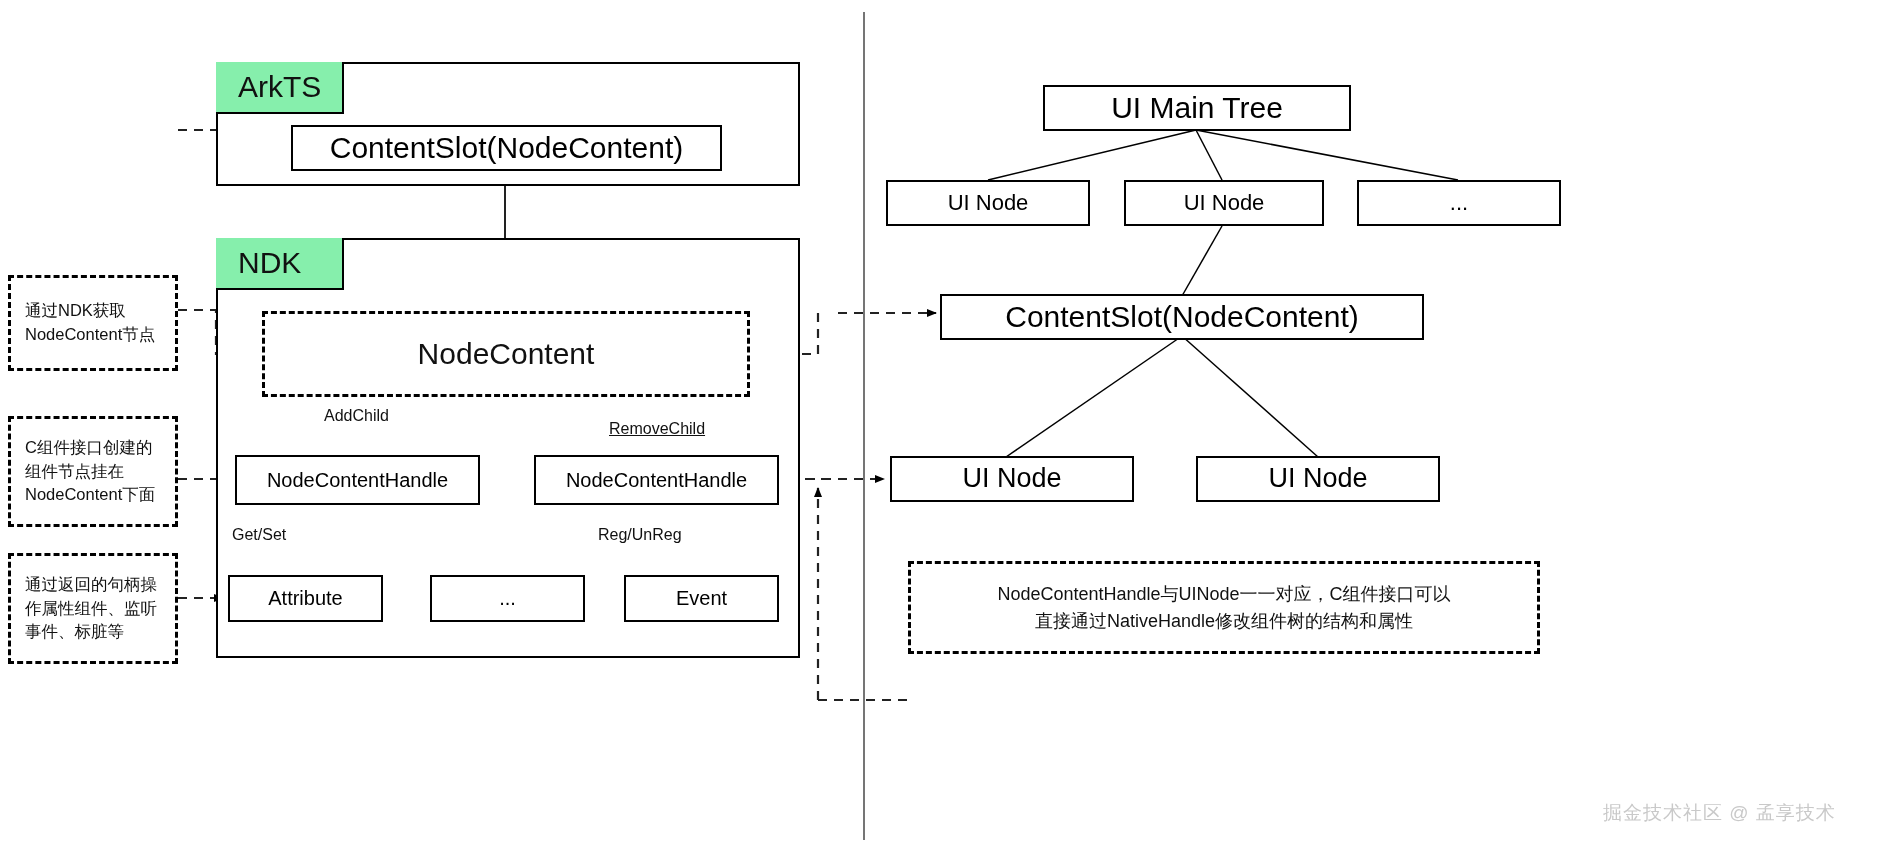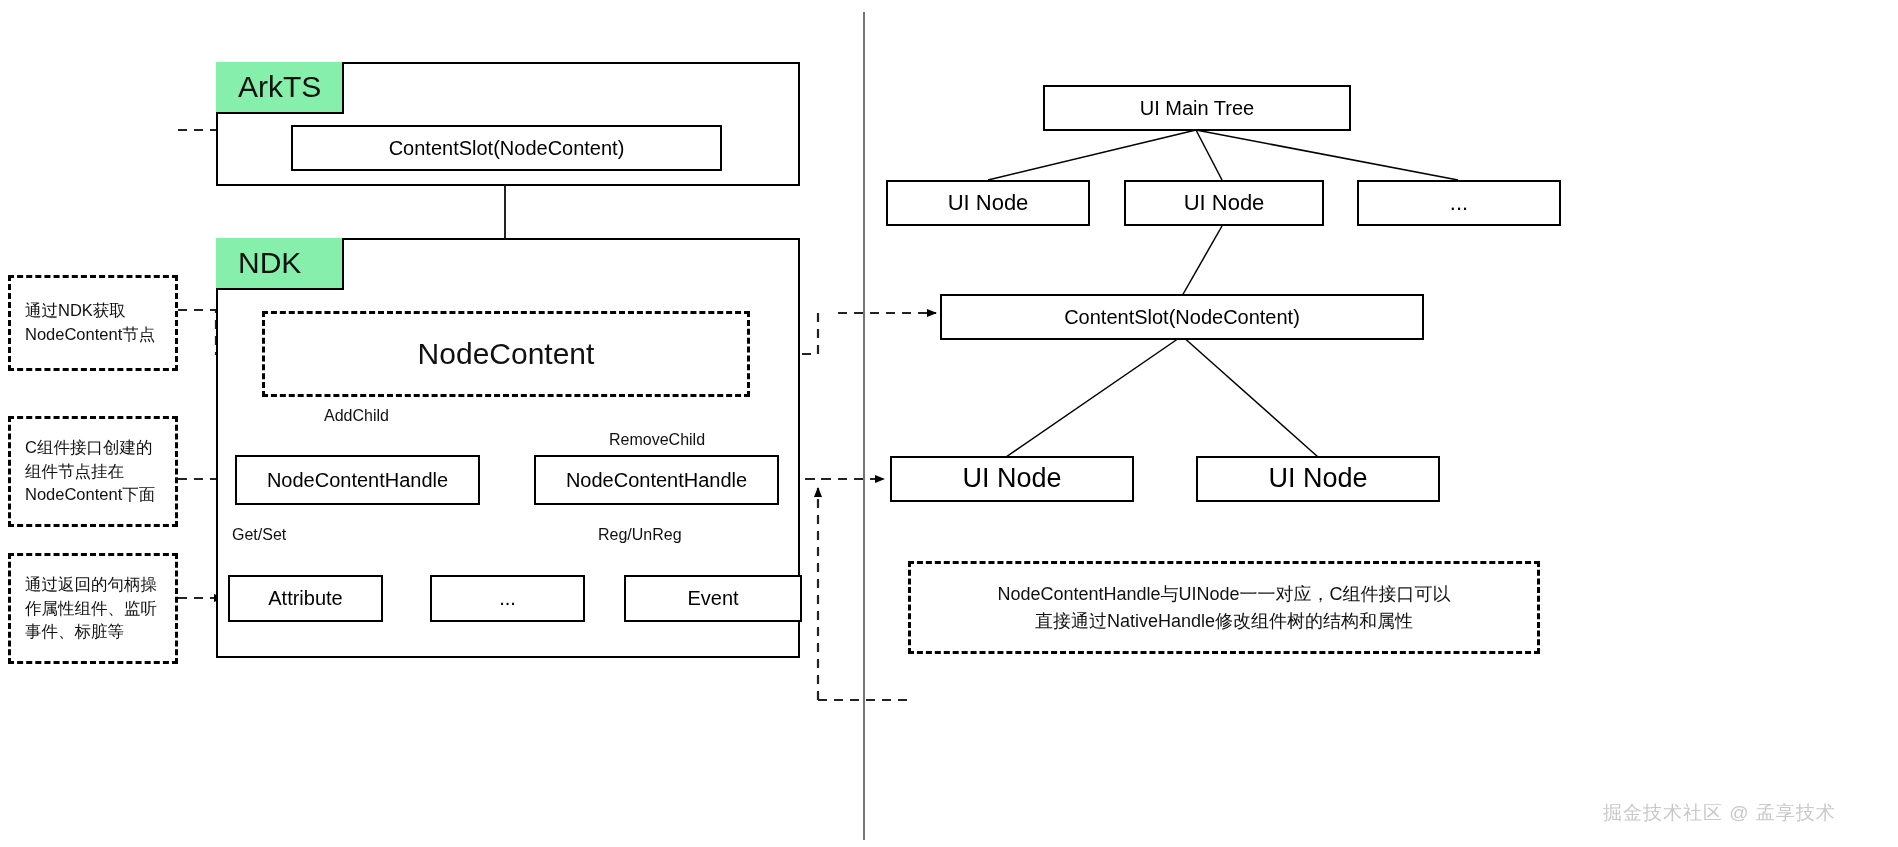--- a/index.html
+++ b/index.html
@@ -49,21 +49,21 @@
     display:flex;align-items:center;justify-content:center;
     font-size:30px;color:#111;
   }
   .edgelabel{
     position:absolute;font-size:16px;color:#111;white-space:nowrap;
   }
   .watermark{
     position:absolute;font-size:19px;color:#c9c9c9;white-space:nowrap;
     letter-spacing:1px;
   }
-  .t30{font-size:20px;}
+  .t30{font-size:30px;}
   .t27{font-size:27px;}
   .t22{font-size:22px;}
   .t20{font-size:20px;}
   .note2{font-size:18px;line-height:1.5;white-space:pre-line;color:#111;text-align:center;width:100%;padding:0 18px;box-sizing:border-box;}
 </style>
 </head>
 <body>
 
 <div id="stage">
 
@@ -157,21 +157,21 @@
     <span>NDK</span>
   </div>
 
   <div class="nodecontent" style="left:262px;top:311px;width:488px;height:86px;">
     <span>NodeContent</span>
   </div>
 
   <div class="edgelabel" style="left:324px;top:407px;">
     <span>AddChild</span>
   </div>
-  <div class="edgelabel" style="left:609px;top:431px;">
+  <div class="edgelabel" style="left:609px;top:420px;text-decoration:underline;">
     <span>RemoveChild</span>
   </div>
   <div class="edgelabel" style="left:232px;top:526px;">
     <span>Get/Set</span>
   </div>
   <div class="edgelabel" style="left:598px;top:526px;">
     <span>Reg/UnReg</span>
   </div>
 
   <div class="box t20" style="left:235px;top:455px;width:245px;height:50px;">
@@ -180,21 +180,21 @@
   <div class="box t20" style="left:534px;top:455px;width:245px;height:50px;">
     <span>NodeContentHandle</span>
   </div>
 
   <div class="box t20" style="left:228px;top:575px;width:155px;height:47px;">
     <span>Attribute</span>
   </div>
   <div class="box t20" style="left:430px;top:575px;width:155px;height:47px;">
     <span>...</span>
   </div>
-  <div class="box t20" style="left:624px;top:575px;width:178px;height:47px;">
+  <div class="box t20" style="left:624px;top:575px;width:155px;height:47px;">
     <span>Event</span>
   </div>
 
   <div class="box t30" style="left:1043px;top:85px;width:308px;height:46px;">
     <span>UI Main Tree</span>
   </div>
 
   <div class="box t22" style="left:886px;top:180px;width:204px;height:46px;">
     <span>UI Node</span>
   </div>

